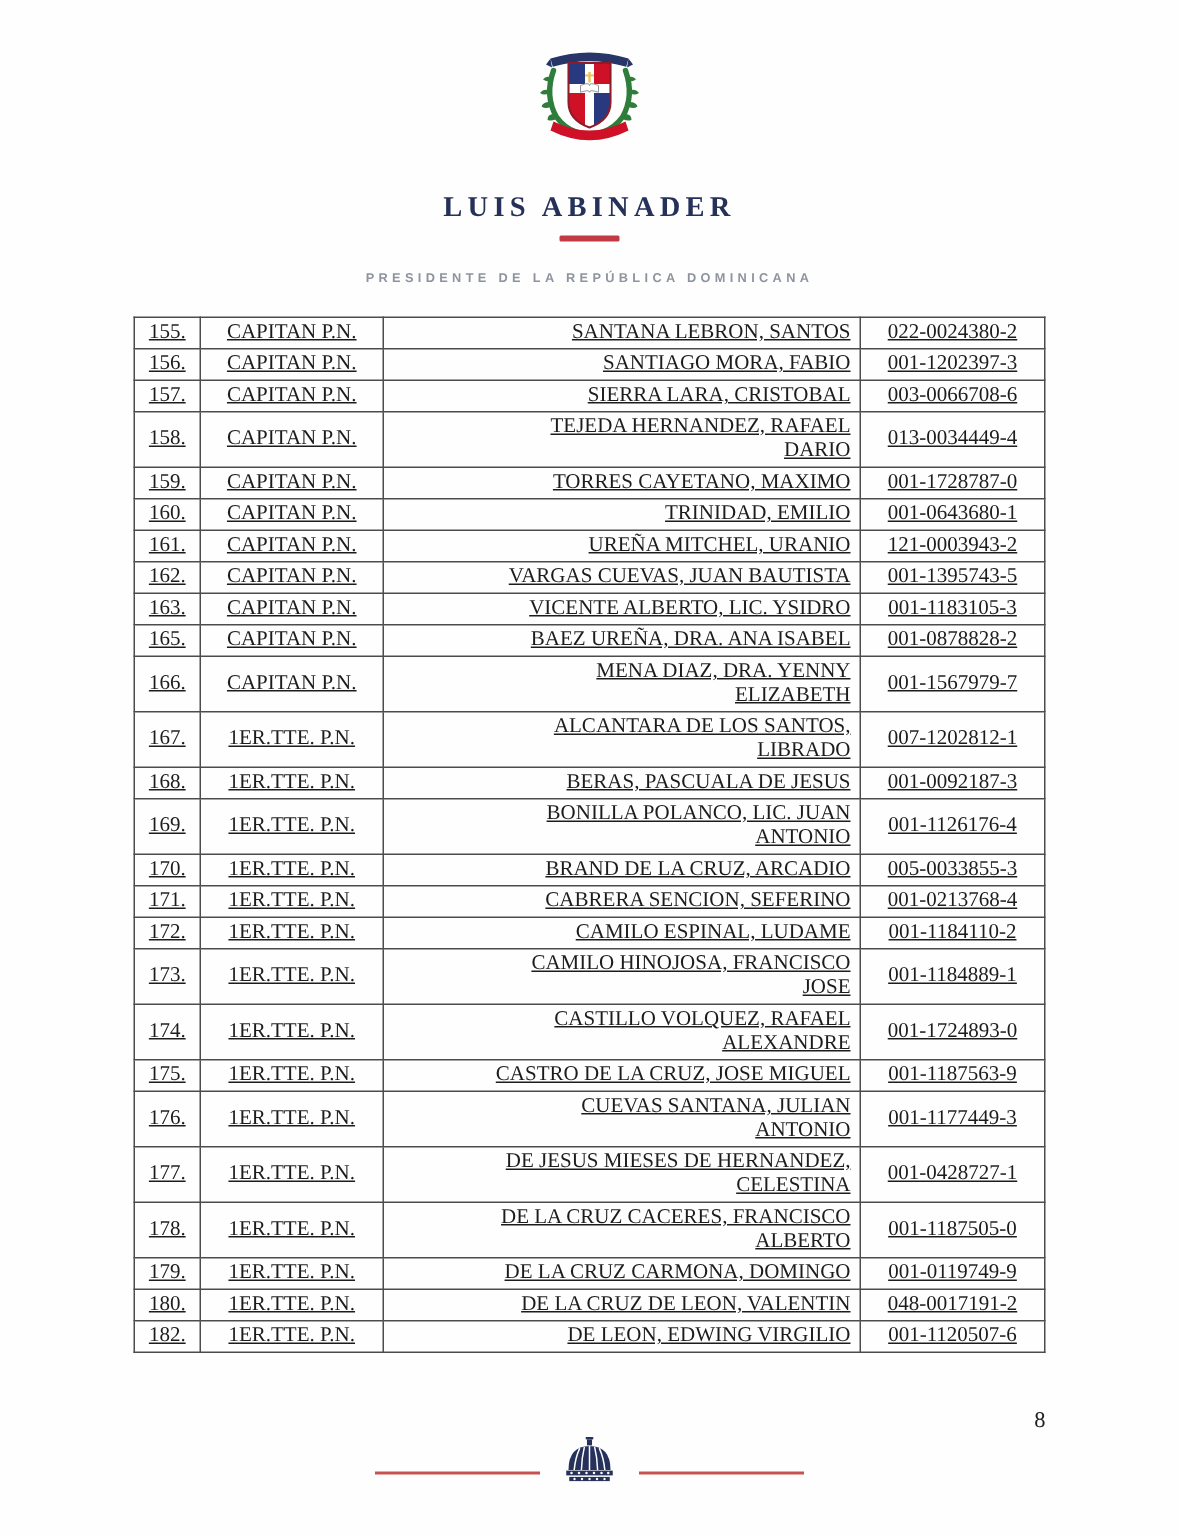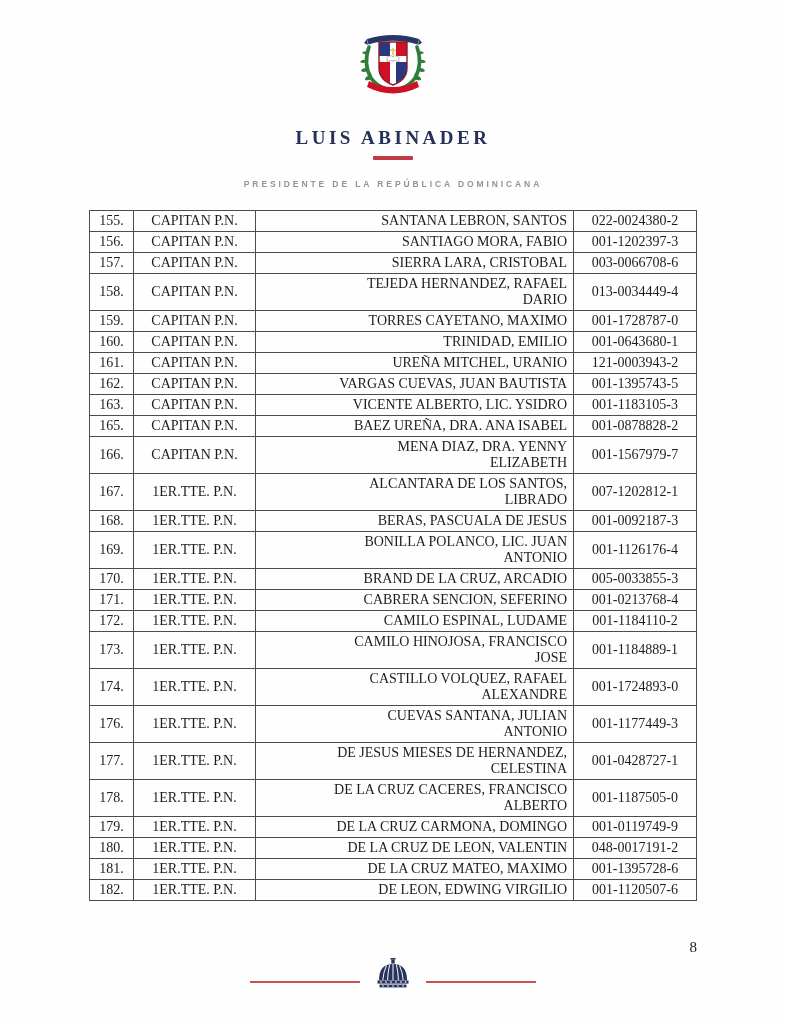--- a/index.html
+++ b/index.html
@@ -19,21 +19,21 @@
     width:40px; height:4px; background:#c13a44; margin:7px auto 0;
     border-radius:1px;
   }
   .president-title {
     margin-top:19px; font-family:"Liberation Sans", sans-serif;
     font-size:8.5px; letter-spacing:2.9px; color:#8e949e; font-weight:600;
   }
   
   table.roster {
     border-collapse:collapse; table-layout:fixed;
-    width:607px; margin:21px auto 0;
+    width:607px; margin:21px auto 0;text-decoration:underline;
   }
   table.roster td {
     border:1px solid #4c4c4c;
     font-size:14px; line-height:16px;
     padding:2px 6px; vertical-align:middle;
     overflow:hidden;
   }
   td.cell-number { text-align:center; }
   td.cell-rank   { text-align:center; padding-left:8px; }
   td.cell-name   { text-align:right; padding-left:8px; white-space:pre-line; }
@@ -215,20 +215,26 @@
           <td class="cell-id">001-1184889-1</td>
         </tr>
         <tr>
           <td class="cell-number">174.</td>
           <td class="cell-rank">1ER.TTE. P.N.</td>
           <td class="cell-name">CASTILLO VOLQUEZ, RAFAEL
 ALEXANDRE</td>
           <td class="cell-id">001-1724893-0</td>
         </tr>
         <tr>
+          <td class="cell-number">175.</td>
+          <td class="cell-rank">1ER.TTE. P.N.</td>
+          <td class="cell-name">CASTRO DE LA CRUZ, JOSE MIGUEL</td>
+          <td class="cell-id">001-1187563-9</td>
+        </tr>
+        <tr>
           <td class="cell-number">176.</td>
           <td class="cell-rank">1ER.TTE. P.N.</td>
           <td class="cell-name">CUEVAS SANTANA, JULIAN
 ANTONIO</td>
           <td class="cell-id">001-1177449-3</td>
         </tr>
         <tr>
           <td class="cell-number">177.</td>
           <td class="cell-rank">1ER.TTE. P.N.</td>
           <td class="cell-name">DE JESUS MIESES DE HERNANDEZ,
@@ -246,26 +252,20 @@
           <td class="cell-number">179.</td>
           <td class="cell-rank">1ER.TTE. P.N.</td>
           <td class="cell-name">DE LA CRUZ CARMONA, DOMINGO</td>
           <td class="cell-id">001-0119749-9</td>
         </tr>
         <tr>
           <td class="cell-number">180.</td>
           <td class="cell-rank">1ER.TTE. P.N.</td>
           <td class="cell-name">DE LA CRUZ DE LEON, VALENTIN</td>
           <td class="cell-id">048-0017191-2</td>
-        </tr>
-        <tr>
-          <td class="cell-number">181.</td>
-          <td class="cell-rank">1ER.TTE. P.N.</td>
-          <td class="cell-name">DE LA CRUZ MATEO, MAXIMO</td>
-          <td class="cell-id">001-1395728-6</td>
         </tr>
         <tr>
           <td class="cell-number">182.</td>
           <td class="cell-rank">1ER.TTE. P.N.</td>
           <td class="cell-name">DE LEON, EDWING VIRGILIO</td>
           <td class="cell-id">001-1120507-6</td>
         </tr>
       </tbody>
   </table>
 

